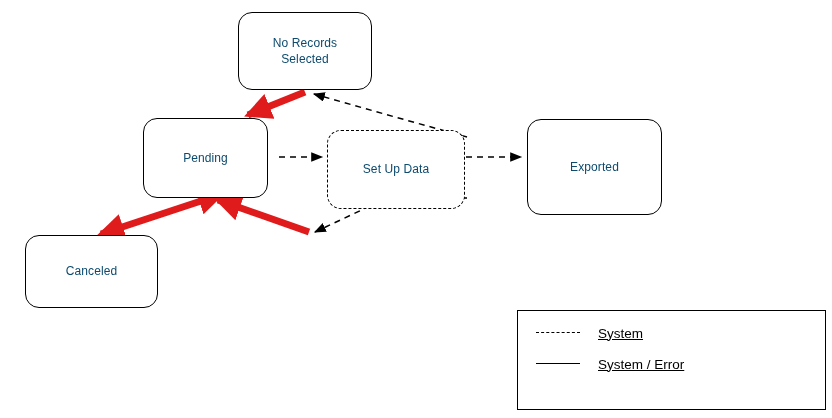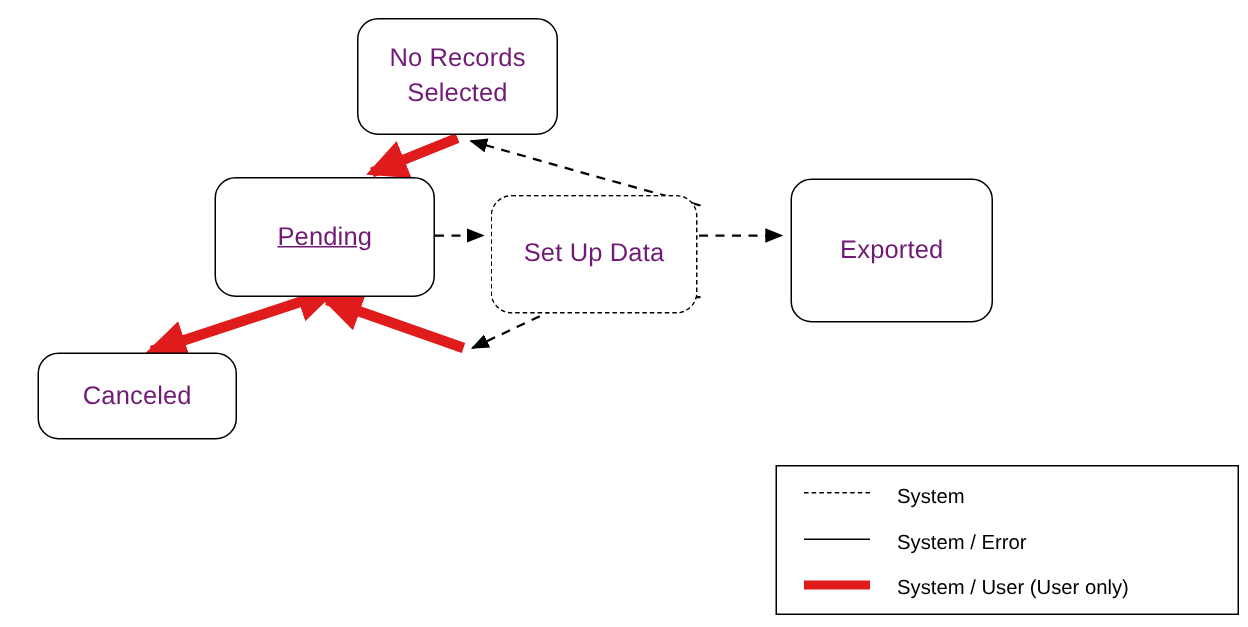--- a/index.html
+++ b/index.html
@@ -30,23 +30,23 @@
   .node {
     position: absolute;
     box-sizing: border-box;
     background: #ffffff;
     border: 1.6px solid #000000;
     border-radius: 14px;
     display: flex;
     align-items: center;
     justify-content: center;
     text-align: center;
-    font-size: 17px;
+    font-size: 12px;
     line-height: 1.35;
-    color: #701a75;
+    color: #0c4a6e;
     letter-spacing: 0.1px;
   }
   .node.dashed {
     border-style: dashed;
     border-width: 1.6px;
     margin-top: 12px;
   }
   .node .label {
     display: block;
     white-space: pre-line;
@@ -55,23 +55,24 @@
   #legend {
     position: absolute;
     box-sizing: border-box;
     background: #ffffff;
     border: 1.4px solid #000000;
     border-radius: 0;
   }
   .legend-row {
     position: absolute;
     display: flex;
-    align-items: flex-start;
+    align-items: center;
     height: 20px;
     left: 18px;
+    text-decoration: underline;
   }
   .legend-swatch {
     width: 44px;
     height: 12px;
     margin-right: 18px;
     position: relative;
     flex: 0 0 auto;
   }
   .legend-swatch .line-dashed {
     position: absolute;
@@ -132,55 +133,49 @@
     <line x1="204" y1="200" x2="101" y2="234" stroke="#E01B1B" stroke-width="7" stroke-linecap="butt" marker-end="url(#arrow-red)" marker-start="url(#arrow-red-start)"></line>
 
     <line x1="309" y1="232" x2="218" y2="200" stroke="#E01B1B" stroke-width="7" stroke-linecap="butt" marker-end="url(#arrow-red)"></line>
   </svg>
 
   <div class="node" style="left:238px; top:12px; width:134px; height:78px;">
     <span class="label">No Records
 Selected</span>
   </div>
 
-  <div class="node" style="left:143px; top:118px; width:147px; height:80px;text-decoration:underline;">
+  <div class="node" style="left:143px; top:118px; width:125px; height:80px;">
     <span class="label">Pending</span>
   </div>
 
   <div class="node dashed" style="left:327px; top:118px; width:138px; height:79px;">
     <span class="label">Set Up Data</span>
   </div>
 
   <div class="node" style="left:527px; top:119px; width:135px; height:96px;">
     <span class="label">Exported</span>
   </div>
 
-  <div class="node" style="left:25px; top:235px; width:133px; height:58px;">
+  <div class="node" style="left:25px; top:235px; width:133px; height:73px;">
     <span class="label">Canceled</span>
   </div>
 
 
   <div id="legend" style="left:517px; top:310px; width:309px; height:100px;">
 
     <div class="legend-row" style="top:12px;">
       <span class="legend-swatch">
         <span class="line-dashed"></span>
       </span>
       <span class="legend-label">System</span>
     </div>
 
     <div class="legend-row" style="top:43px;">
       <span class="legend-swatch">
         <span class="line-solid"></span>
       </span>
       <span class="legend-label">System / Error</span>
     </div>
 
-    <div class="legend-row" style="top:73px;">
-      <span class="legend-swatch">
-        <span class="line-thick-red"></span>
-      </span>
-      <span class="legend-label">System / User (User only)</span>
-    </div>
 
   </div>
 
 </div>
 
 </body></html>

